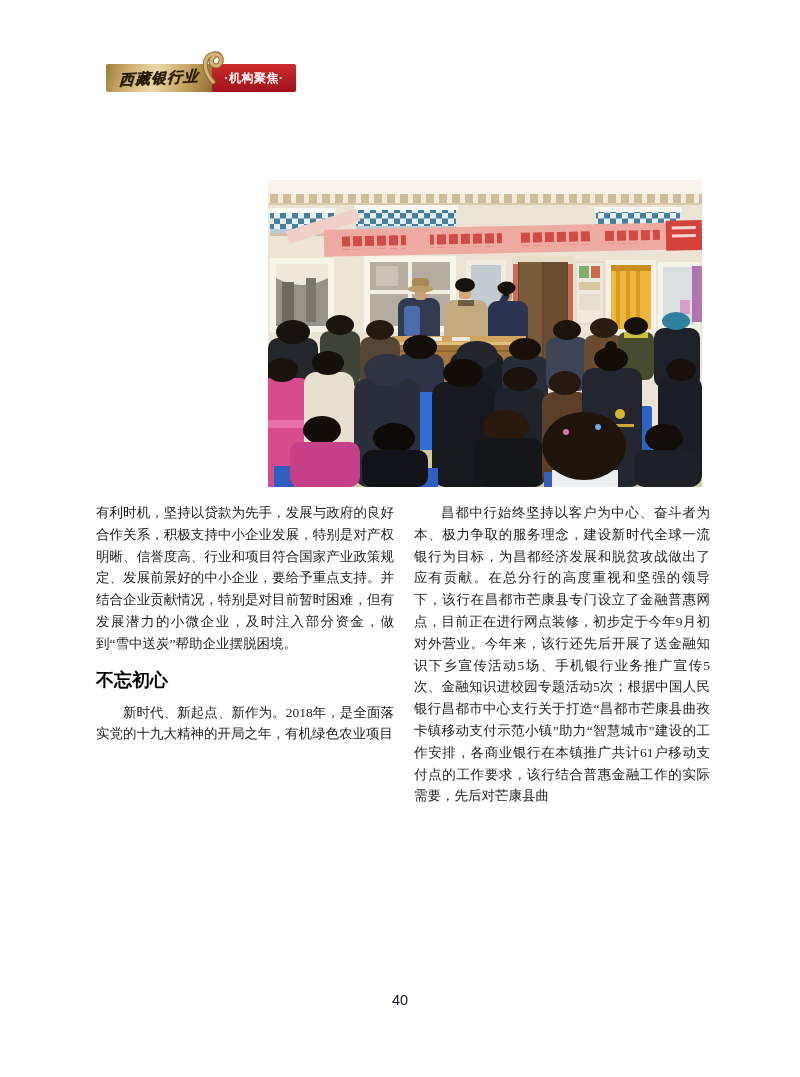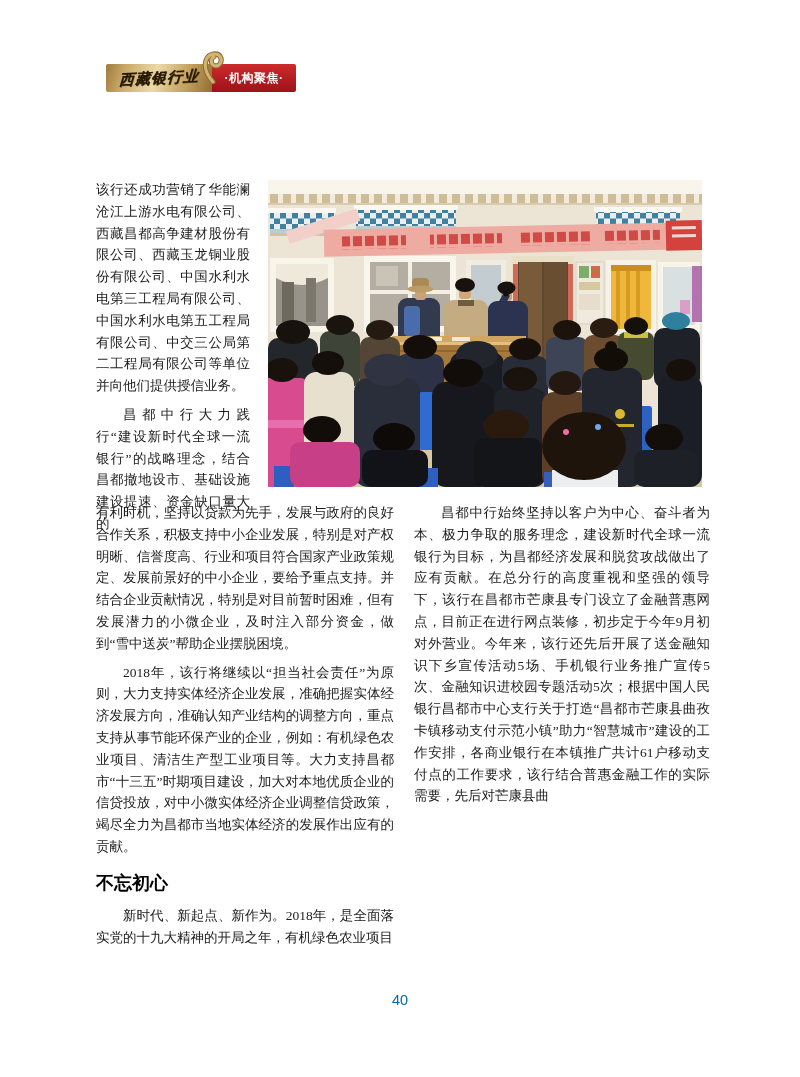--- a/index.html
+++ b/index.html
@@ -41,21 +41,21 @@
   .col-leftfull{left:96px;top:502px;width:298px;}
   .col-right{left:414px;top:502px;width:296px;}
   .sec-heading{
     margin:13px 0 9px 0;font-family:"Liberation Sans","DejaVu Sans",sans-serif;
     font-weight:700;font-size:18px;line-height:25px;color:#000;text-align:left;
   }
   .sec-heading div{margin:0;}
   
   .pagenum{
     position:absolute;left:0;top:992px;width:800px;text-align:center;
-    font-family:"Liberation Sans","DejaVu Sans",sans-serif;font-size:14.5px;color:#0369a1;
+    font-family:"Liberation Sans","DejaVu Sans",sans-serif;font-size:14.5px;color:#0f172a;
   }
 </style>
 </head>
 <body>
 
 <div class="page">
 
   <div class="hdr">
     <div class="hdr-gold">
       <span class="hdr-brand">西藏银行业</span>
@@ -270,28 +270,23 @@
         <rect x="284" y="290" width="66" height="17" fill="#eceef0"></rect>
         <ellipse cx="316" cy="266" rx="42" ry="34" fill="#1f140b"></ellipse>
         <circle cx="298" cy="252" r="3" fill="#e86fa8"></circle>
           <circle cx="330" cy="247" r="3" fill="#6fa8e8"></circle>
         <ellipse cx="396" cy="258" rx="19" ry="14" fill="#130e09"></ellipse>
           <rect x="366" y="270" width="64" height="37" rx="10" fill="#1d2026"></rect>
       </g>
     </svg>
   </div>
 
-  <div class="col col-narrow">
-    <p>该行还成功营销了华能澜沧江上游水电有限公司、西藏昌都高争建材股份有限公司、西藏玉龙铜业股份有限公司、中国水利水电第三工程局有限公司、中国水利水电第五工程局有限公司、中交三公局第二工程局有限公司等单位并向他们提供授信业务。</p>
-    <p class="indent">昌都中行大力践行“建设新时代全球一流银行”的战略理念，结合昌都撤地设市、基础设施建设提速、资金缺口量大的</p>
-  </div>
 
   <div class="col col-leftfull">
     <p>有利时机，坚持以贷款为先手，发展与政府的良好合作关系，积极支持中小企业发展，特别是对产权明晰、信誉度高、行业和项目符合国家产业政策规定、发展前景好的中小企业，要给予重点支持。并结合企业贡献情况，特别是对目前暂时困难，但有发展潜力的小微企业，及时注入部分资金，做到“雪中送炭”帮助企业摆脱困境。</p>
-    <p class="indent">2018年，该行将继续以“担当社会责任”为原则，大力支持实体经济企业发展，准确把握实体经济发展方向，准确认知产业结构的调整方向，重点支持从事节能环保产业的企业，例如：有机绿色农业项目、清洁生产型工业项目等。大力支持昌都市“十三五”时期项目建设，加大对本地优质企业的信贷投放，对中小微实体经济企业调整信贷政策，竭尽全力为昌都市当地实体经济的发展作出应有的贡献。</p>
     <div class="sec-heading">
       <div>不忘初心</div>
     </div>
     <p class="indent">新时代、新起点、新作为。2018年，是全面落实党的十九大精神的开局之年，有机绿色农业项目</p>
   </div>
 
   <div class="col col-right">
     <p class="indent">昌都中行始终坚持以客户为中心、奋斗者为本、极力争取的服务理念，建设新时代全球一流银行为目标，为昌都经济发展和脱贫攻战做出了应有贡献。在总分行的高度重视和坚强的领导下，该行在昌都市芒康县专门设立了金融普惠网点，目前正在进行网点装修，初步定于今年9月初对外营业。今年来，该行还先后开展了送金融知识下乡宣传活动5场、手机银行业务推广宣传5次、金融知识进校园专题活动5次；根据中国人民银行昌都市中心支行关于打造“昌都市芒康县曲孜卡镇移动支付示范小镇”助力“智慧城市”建设的工作安排，各商业银行在本镇推广共计61户移动支付点的工作要求，该行结合普惠金融工作的实际需要，先后对芒康县曲</p>
   </div>
 

